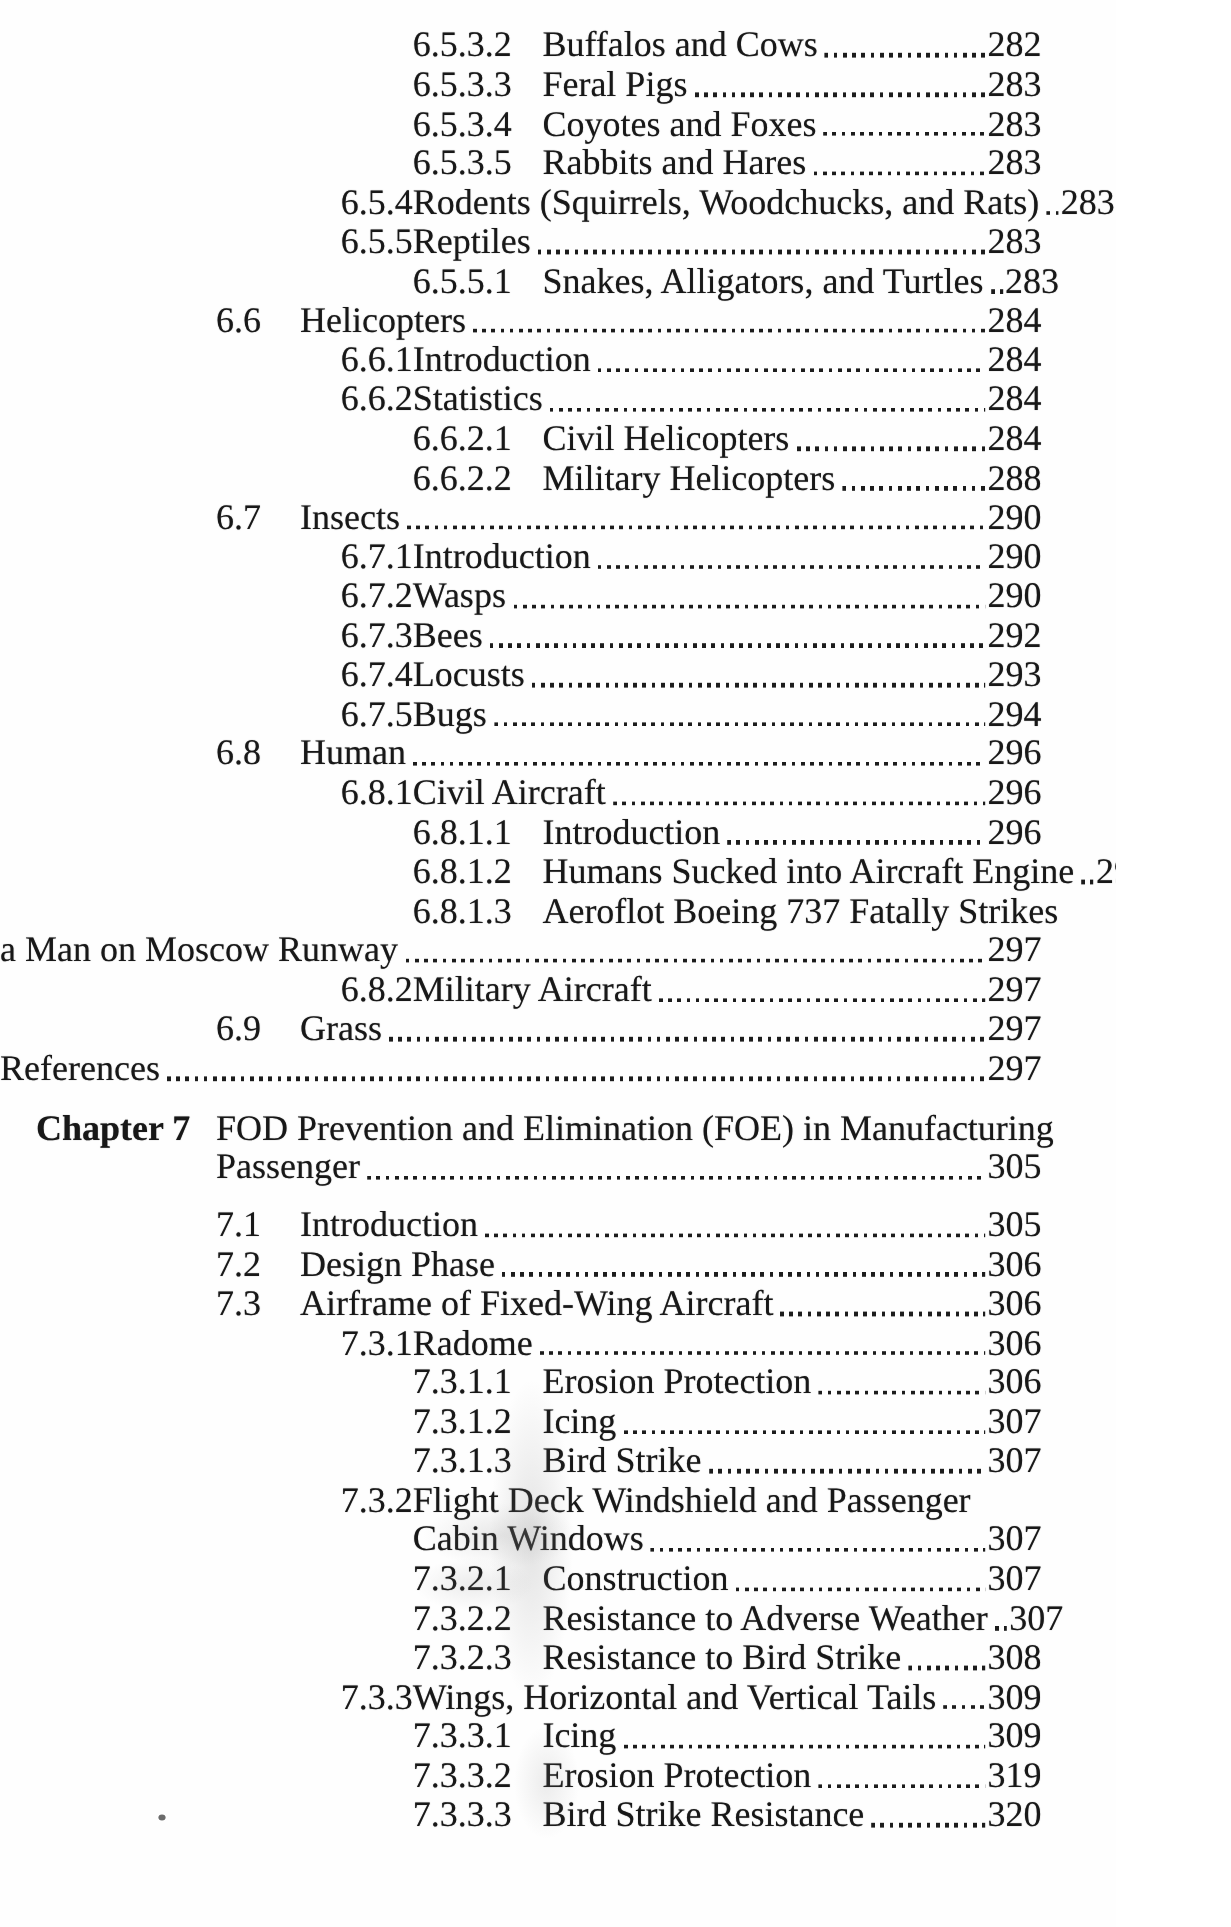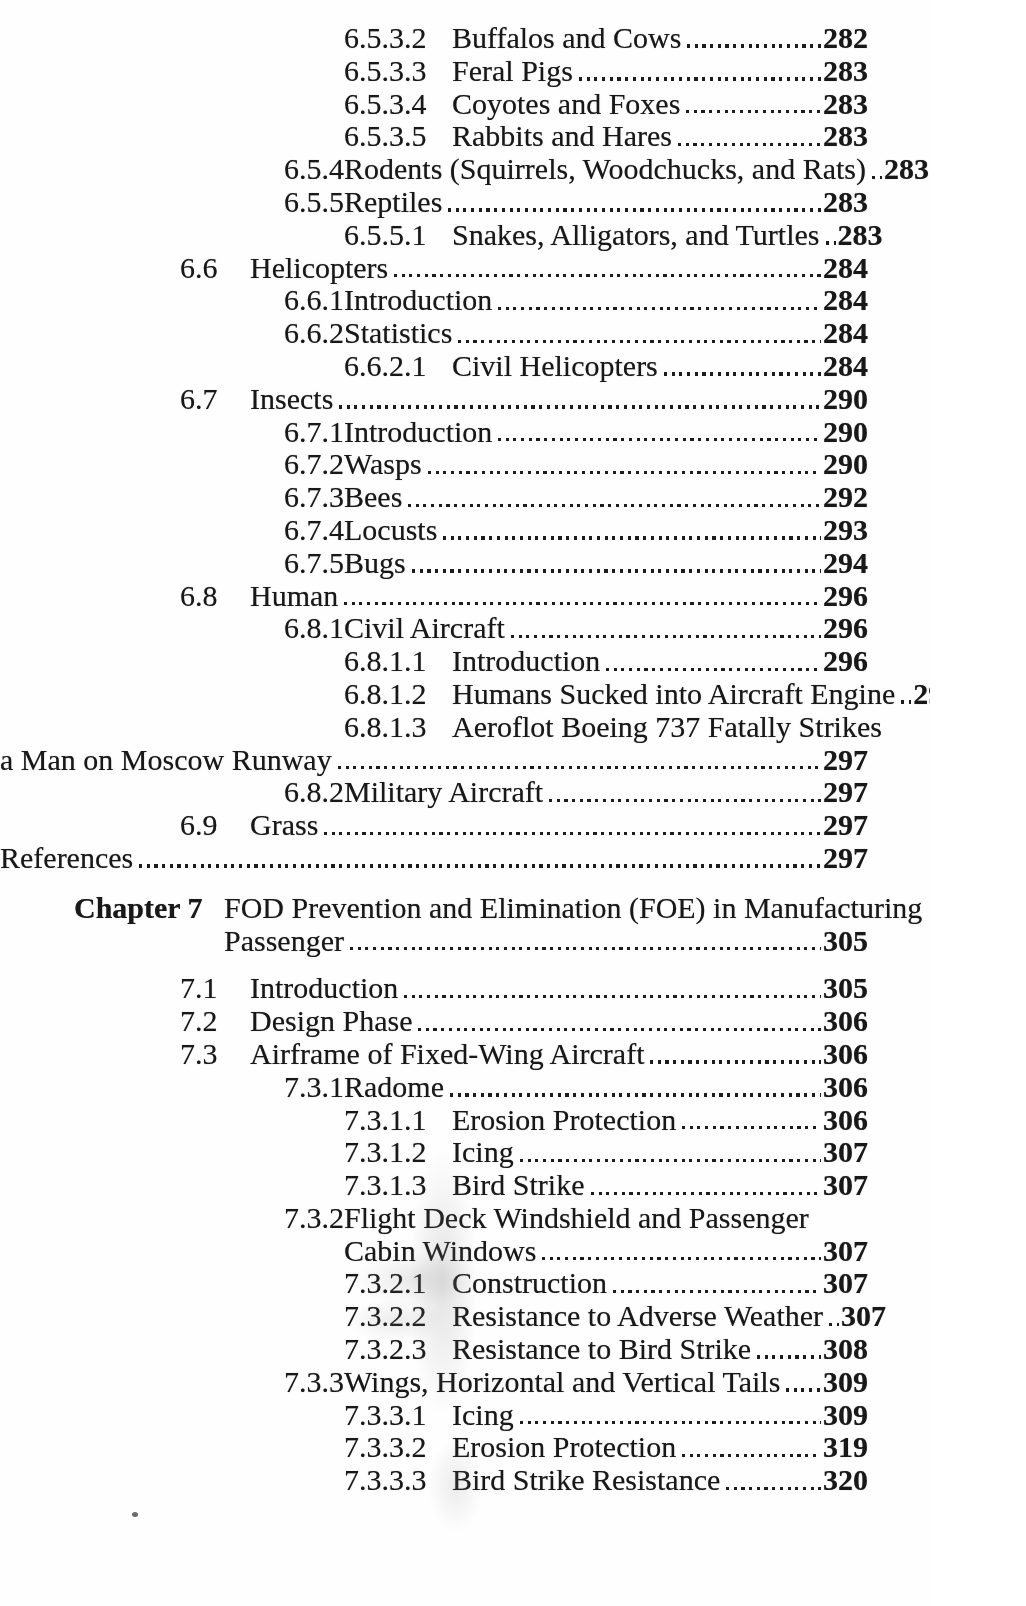--- a/index.html
+++ b/index.html
@@ -30,37 +30,37 @@
 
   
   .lvl1 .num { margin-left: 180px; min-width: 70px;  }
   .lvl2 .num { margin-left: 250px; min-width: 94px; text-align: right;  }
   .lvl3 .num { margin-left: 344px; min-width: 108px; }
   .lvl0 .title { }           
   .cont2 .title { margin-left: 344px; }          
   .cont3 .title { }          
   .contc .title { margin-left: 180px; }          
 
-  .chapter-block { margin-top: 17px; padding-left: 44px; }
+  .chapter-block { margin-top: 17px; }
   #ch7-rows { margin-top: 15px; }
   .chapter-label {
     margin-left: 30px;
     min-width: 150px;
     font-weight: bold;
   }
 
   
   .leader {
     flex: 1 0 10px;
     height: 3.4px;
     align-self: flex-end;
     margin: 0 2px 7px 6px;
     background: repeating-linear-gradient(to right, #1c1c1c 0 3.1px, transparent 3.1px 7.7px);
   }
-  .page-num { flex: 0 0 auto; font-weight: bold; }
+  .page-num { flex: 0 0 auto; }
 
   
   .smudge {
     position: absolute;
     pointer-events: none;
     border-radius: 50%;
   }
   .sm1 { left: 408px; top: 1148px; width: 70px;  height: 270px;
          background: radial-gradient(ellipse at center, rgba(130,130,130,0.22), rgba(130,130,130,0) 70%); }
   .sm2 { left: 352px; top: 1252px; width: 130px; height: 55px;
@@ -137,20 +137,26 @@
         <span class="title">Statistics</span>
         <span class="leader"></span>
         <span class="page-num">284</span>
       </div>
       <div class="toc-row lvl3">
         <span class="num">6.6.2.1</span>
         <span class="title">Civil Helicopters</span>
         <span class="leader"></span>
         <span class="page-num">284</span>
       </div>
+      <div class="toc-row lvl3">
+        <span class="num">6.6.2.2</span>
+        <span class="title">Military Helicopters</span>
+        <span class="leader"></span>
+        <span class="page-num">288</span>
+      </div>
       <div class="toc-row lvl1">
         <span class="num">6.7</span>
         <span class="title">Insects</span>
         <span class="leader"></span>
         <span class="page-num">290</span>
       </div>
       <div class="toc-row lvl2">
         <span class="num">6.7.1</span>
         <span class="title">Introduction</span>
         <span class="leader"></span>

